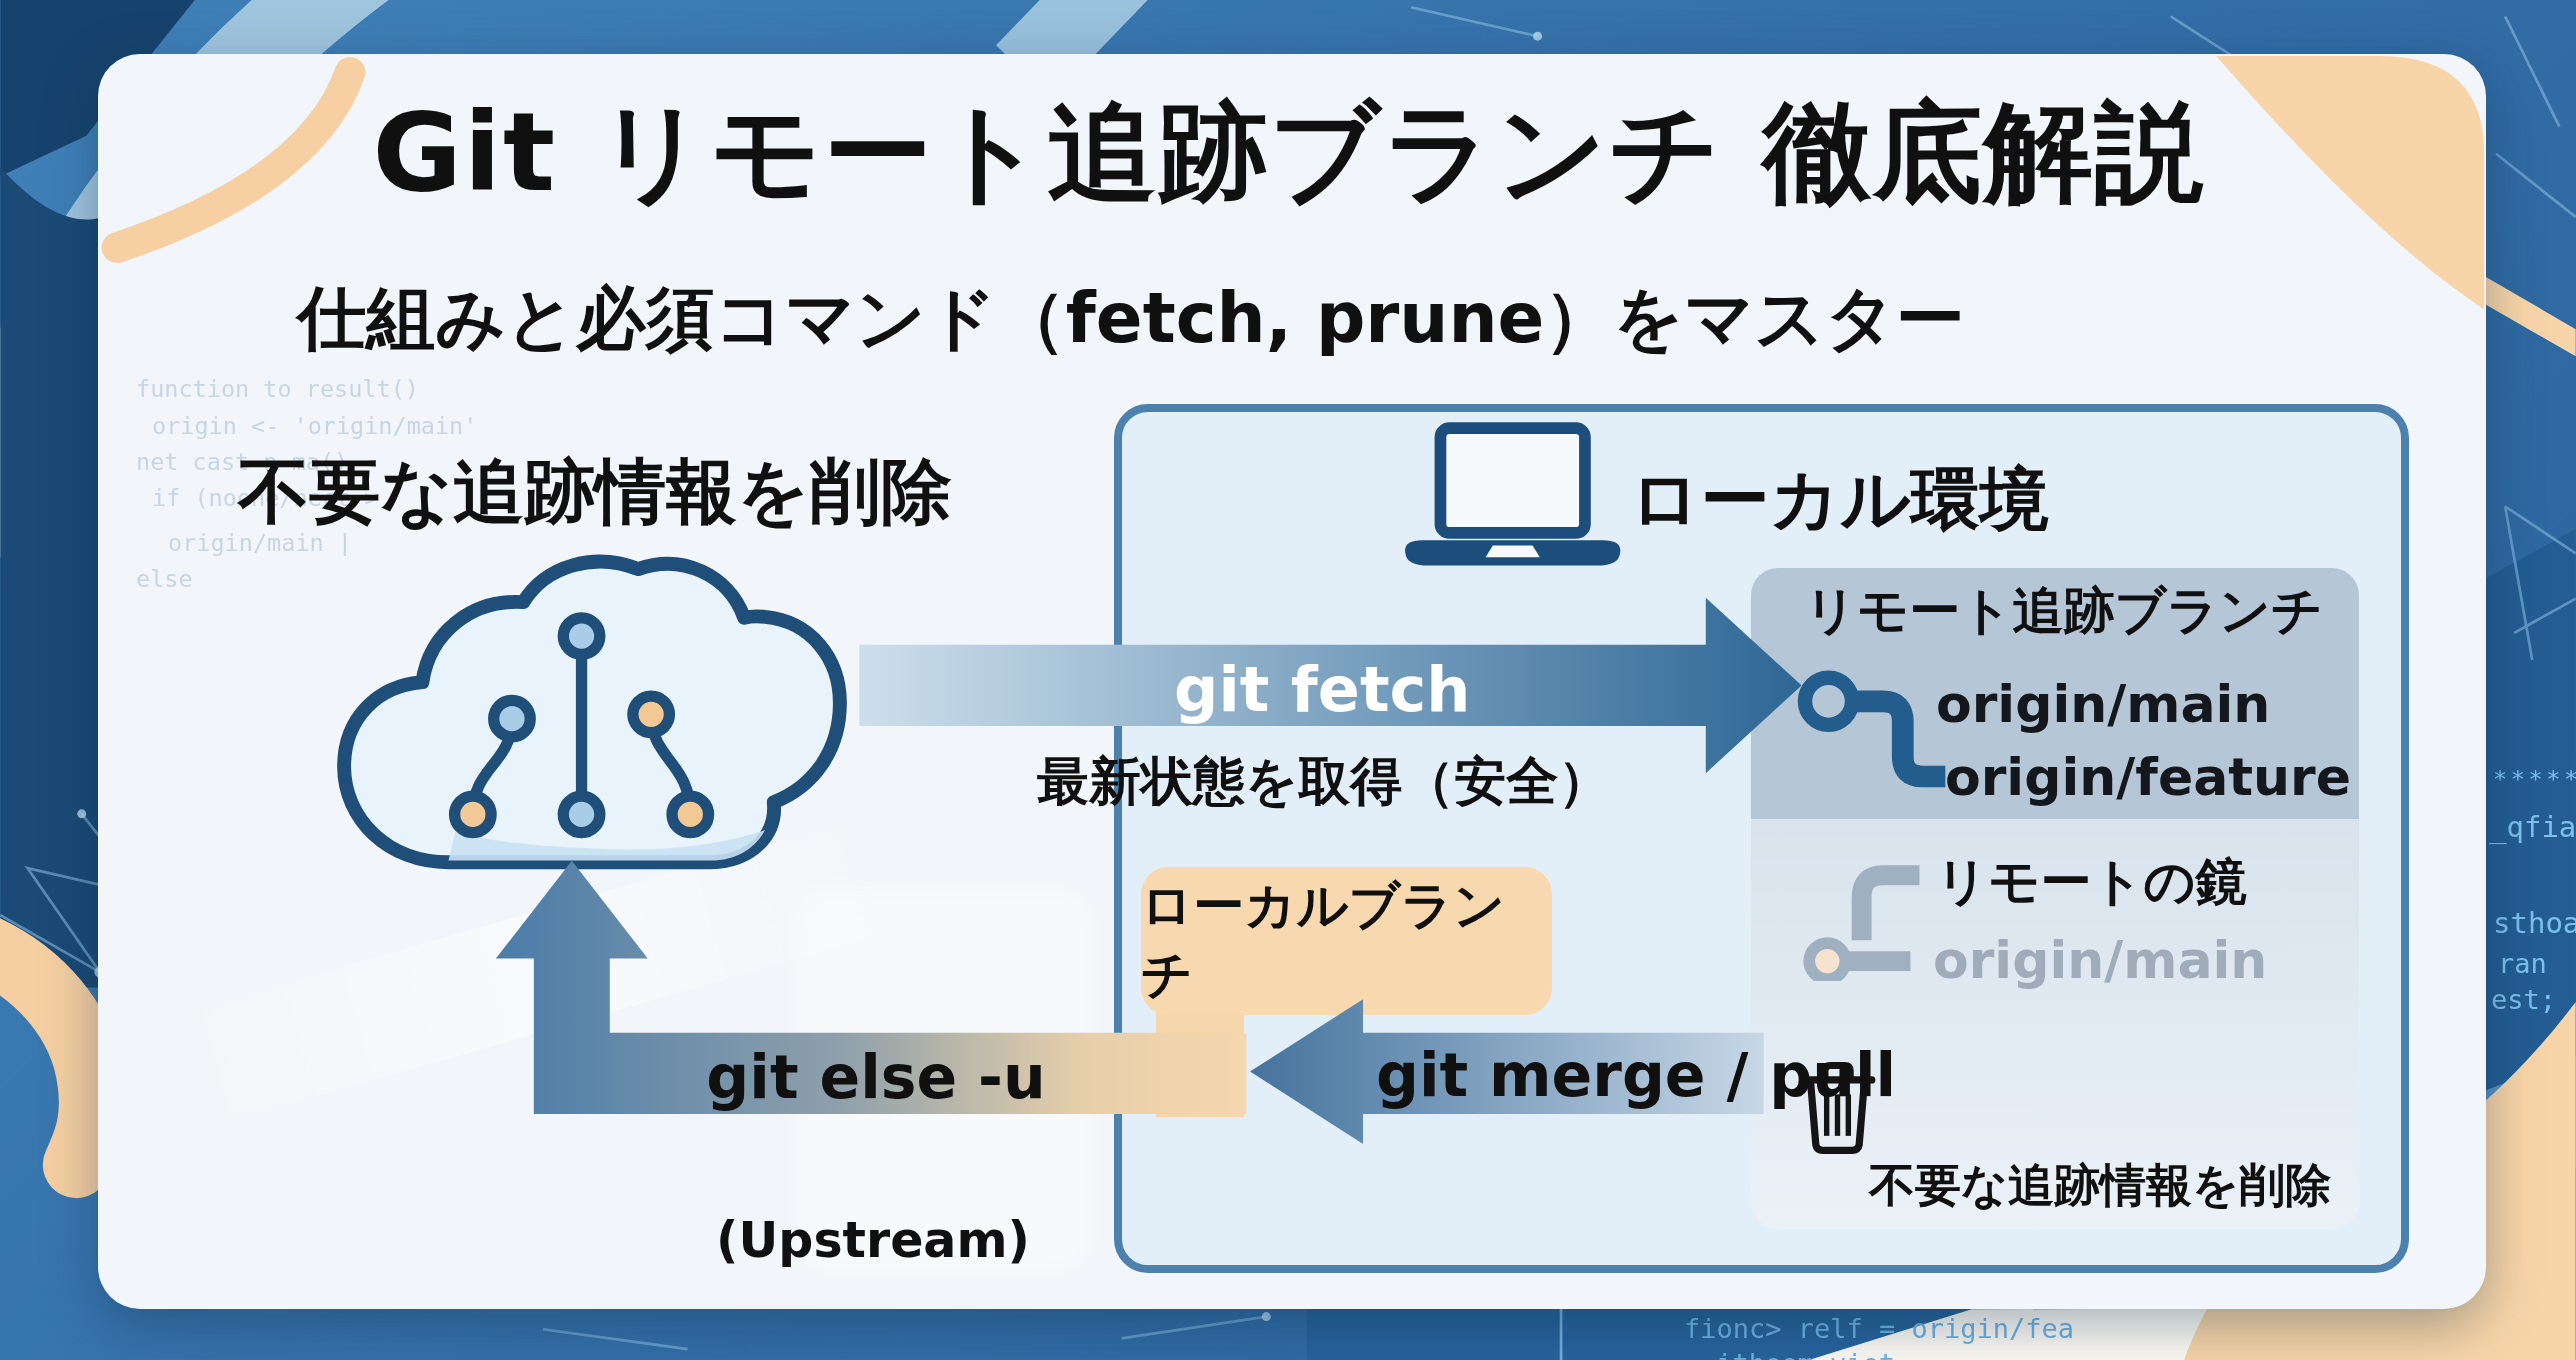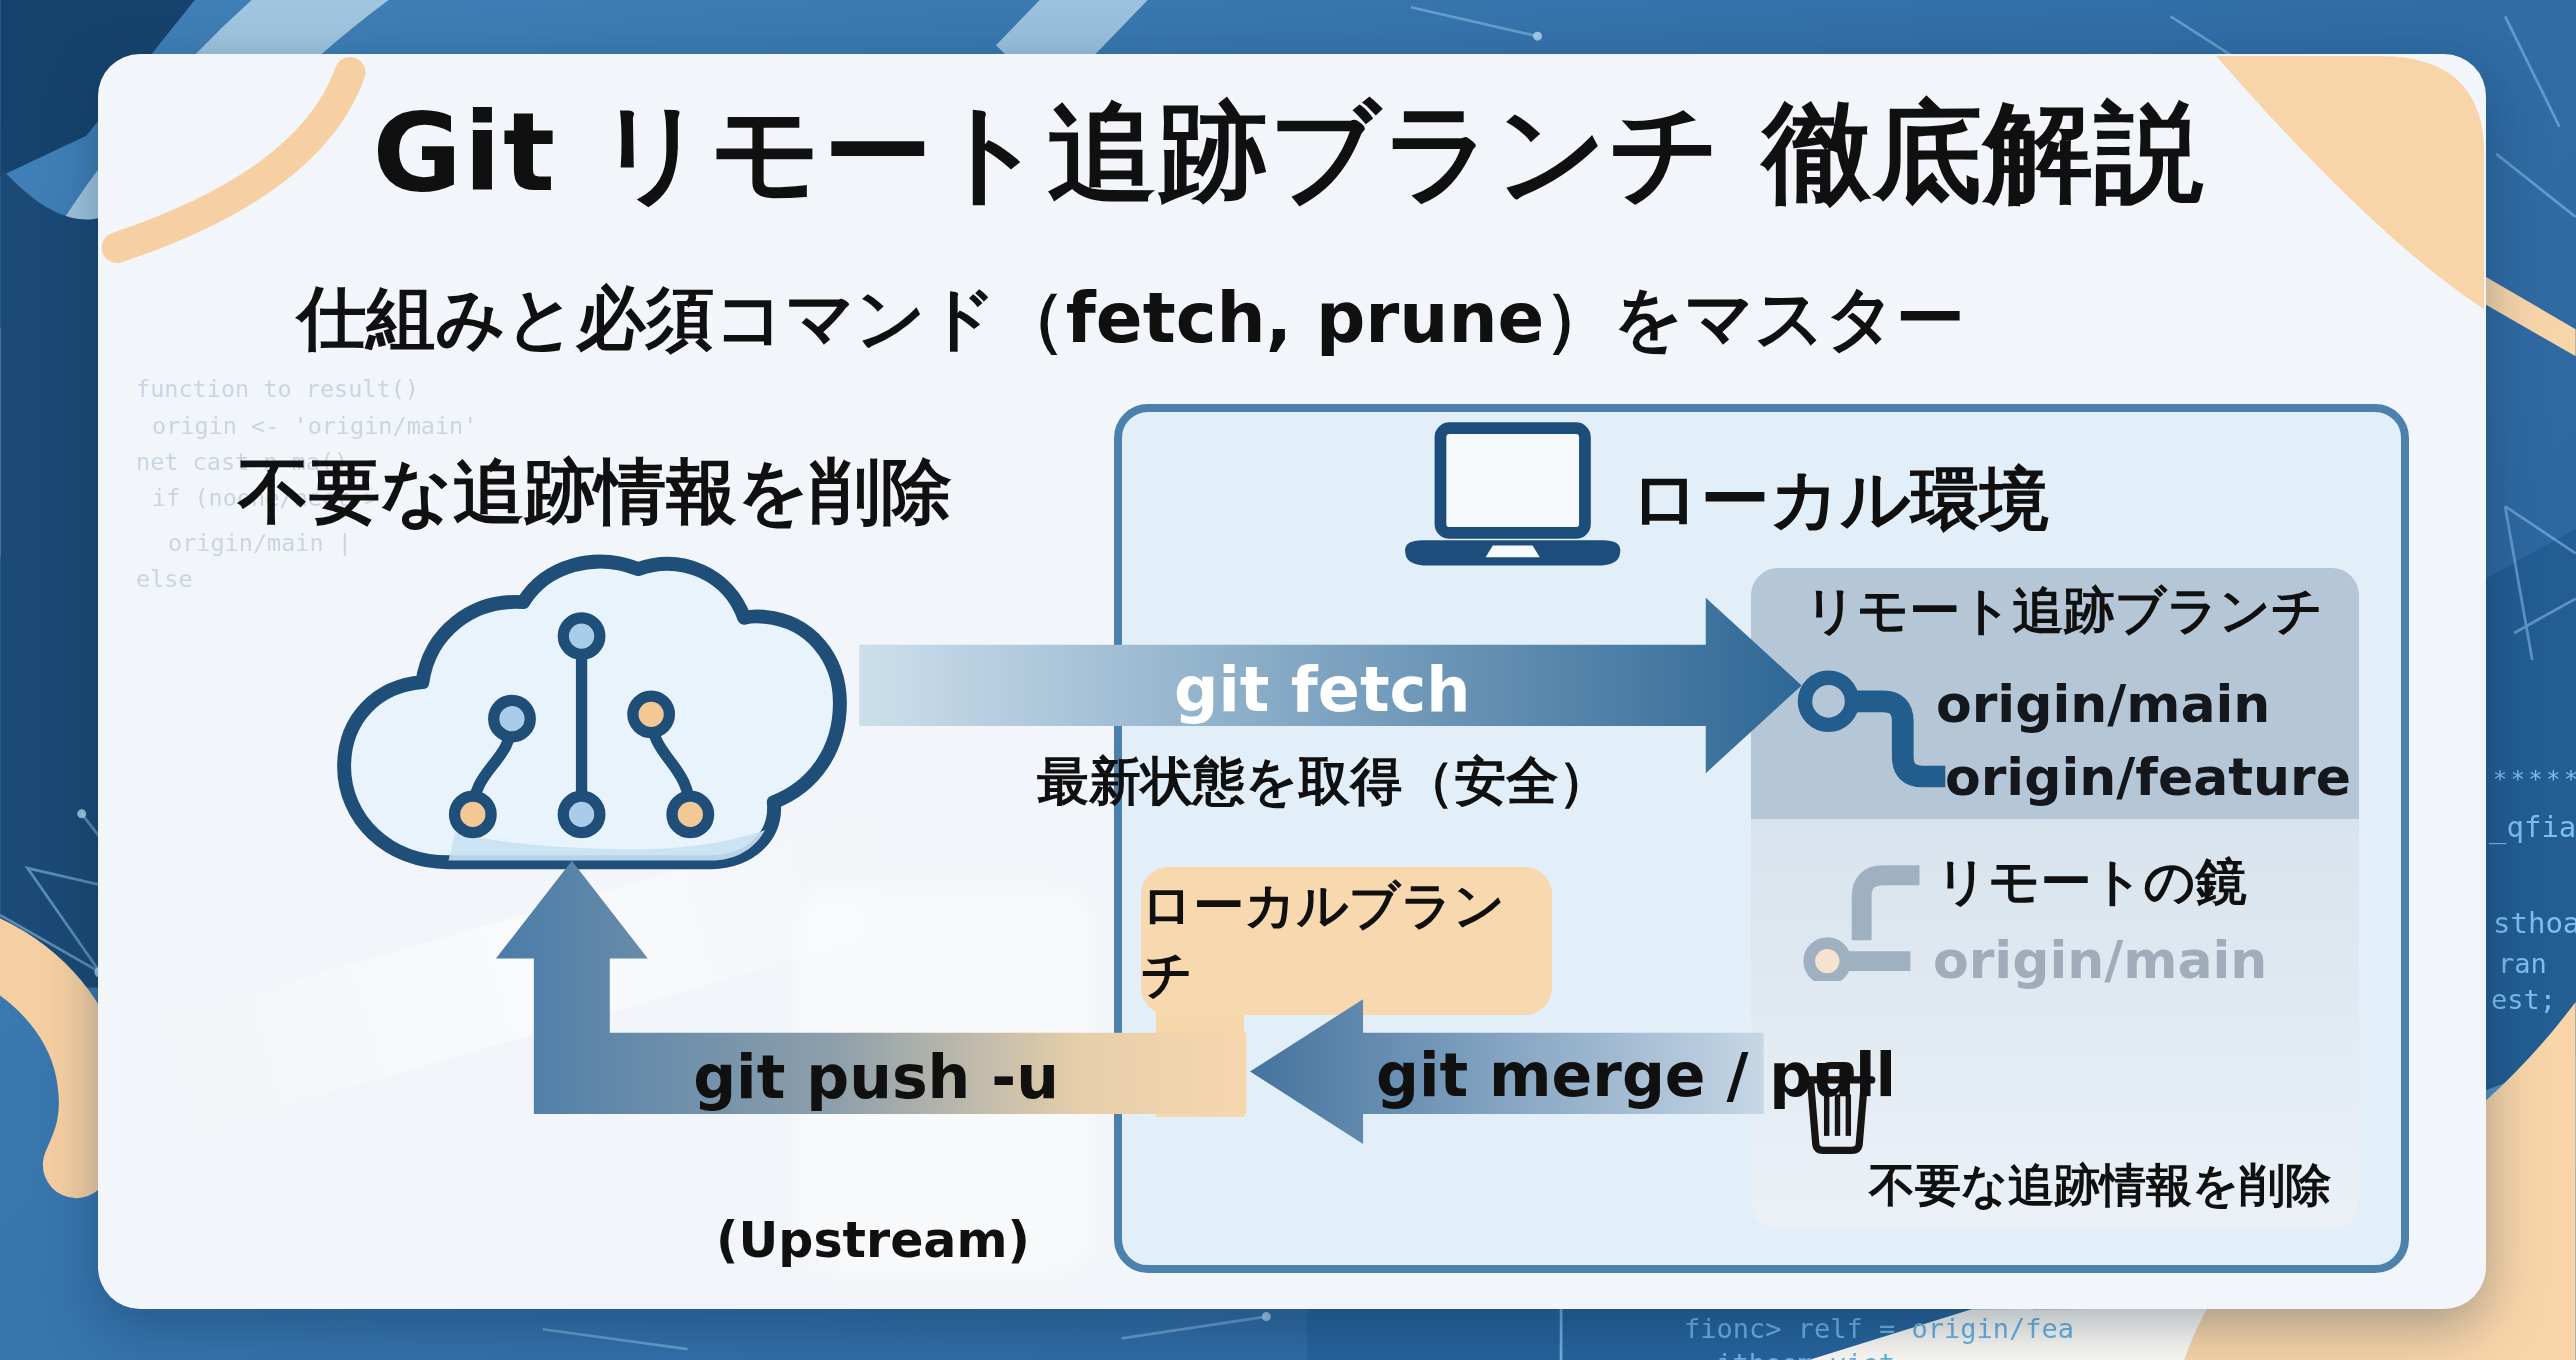--- a/index.html
+++ b/index.html
@@ -227,17 +227,17 @@
       </linearGradient>
     </defs>
     <path d="M950,713 H1886 V661 L1992,758 L1886,855 V803 H950 Z" fill="url(#gFetch)"></path>
     <path d="M1382,1185 L1507,1105 V1142 H1950 V1232 H1507 V1265 Z" fill="url(#gMerge)"></path>
     <path d="M632,952 L716,1060 H674 V1142 H1378 V1232 H590 V1060 H548 Z" fill="url(#gPush)"></path>
   </svg>
 
   <div id="lbl-fetch" class="t">git fetch</div>
   <div id="lbl-fetch-desc" class="t">最新状態を取得（安全）</div>
   <div id="lbl-merge" class="t">git merge / pull</div>
-  <div id="lbl-push" class="t ctr">git push -u</div>
+  <div id="lbl-push" class="t ctr">git else -u</div>
   <div id="lbl-push-desc2" class="t ctr">(Upstream)</div>
 
 </div>
 
 
 </body></html>

